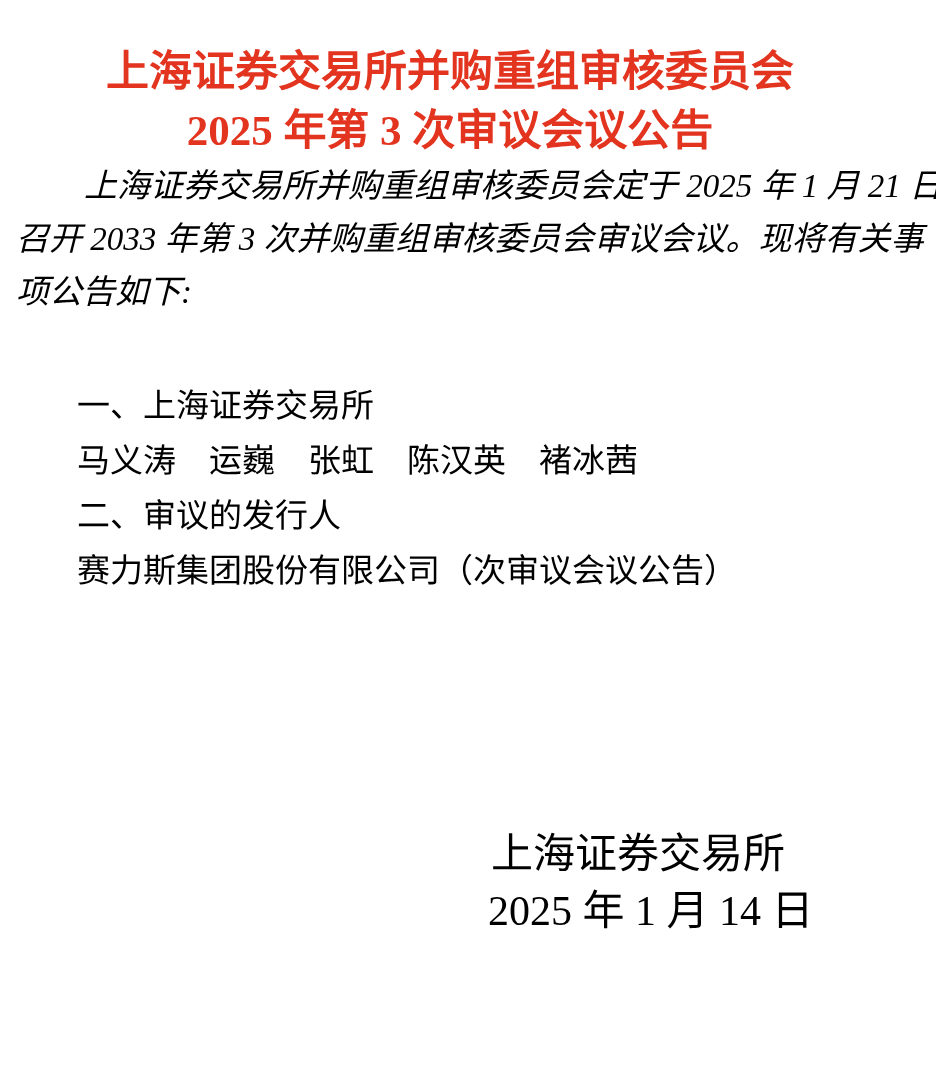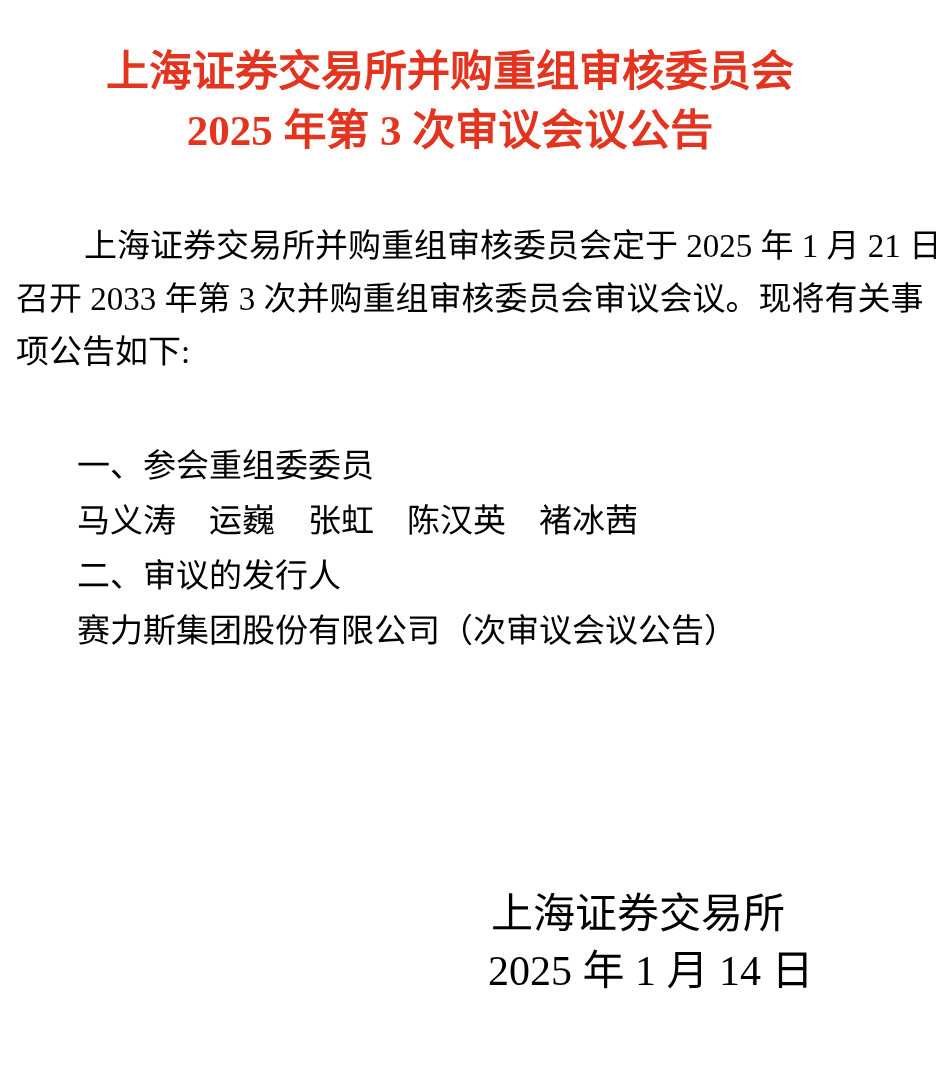--- a/index.html
+++ b/index.html
@@ -27,23 +27,23 @@
     margin-top: 42px;
     text-align: center;
     color: var(--title-color);
     font-weight: 700;
     font-size: 43px;
     line-height: 59px;
   }
   .title-line { display: block; }
   
   .intro {
-    margin-top: 60px;
     font-size: 33px;
     line-height: 53px;
+    font-style: italic;
   }
   .line { white-space: nowrap; }
   .line.first-indent { text-indent: 68px; }
   .line.fill {
     text-align: justify;
     text-align-last: justify;
     text-justify: inter-character;
   }
   
   .sections {
@@ -74,21 +74,21 @@
     <span class="title-line">2025 年第 3 次审议会议公告</span>
   </h1>
 
   <div class="intro">
     <div class="line first-indent fill">上海证券交易所并购重组审核委员会定于 2025 年 1 月 21 日</div>
     <div class="line fill">召开 2033 年第 3 次并购重组审核委员会审议会议。现将有关事</div>
     <div class="line">项公告如下:</div>
   </div>
 
   <div class="sections">
-    <div class="line">一、参会重组委委员</div>
+    <div class="line">一、上海证券交易所</div>
     <div class="line">马义涛　运巍　张虹　陈汉英　褚冰茜</div>
     <div class="line">二、审议的发行人</div>
     <div class="line">赛力斯集团股份有限公司（次审议会议公告）</div>
   </div>
 
   <div class="signature">
     <span class="sig-line">上海证券交易所</span>
     <span class="sig-line">2025 年 1 月 14 日</span>
   </div>
 

